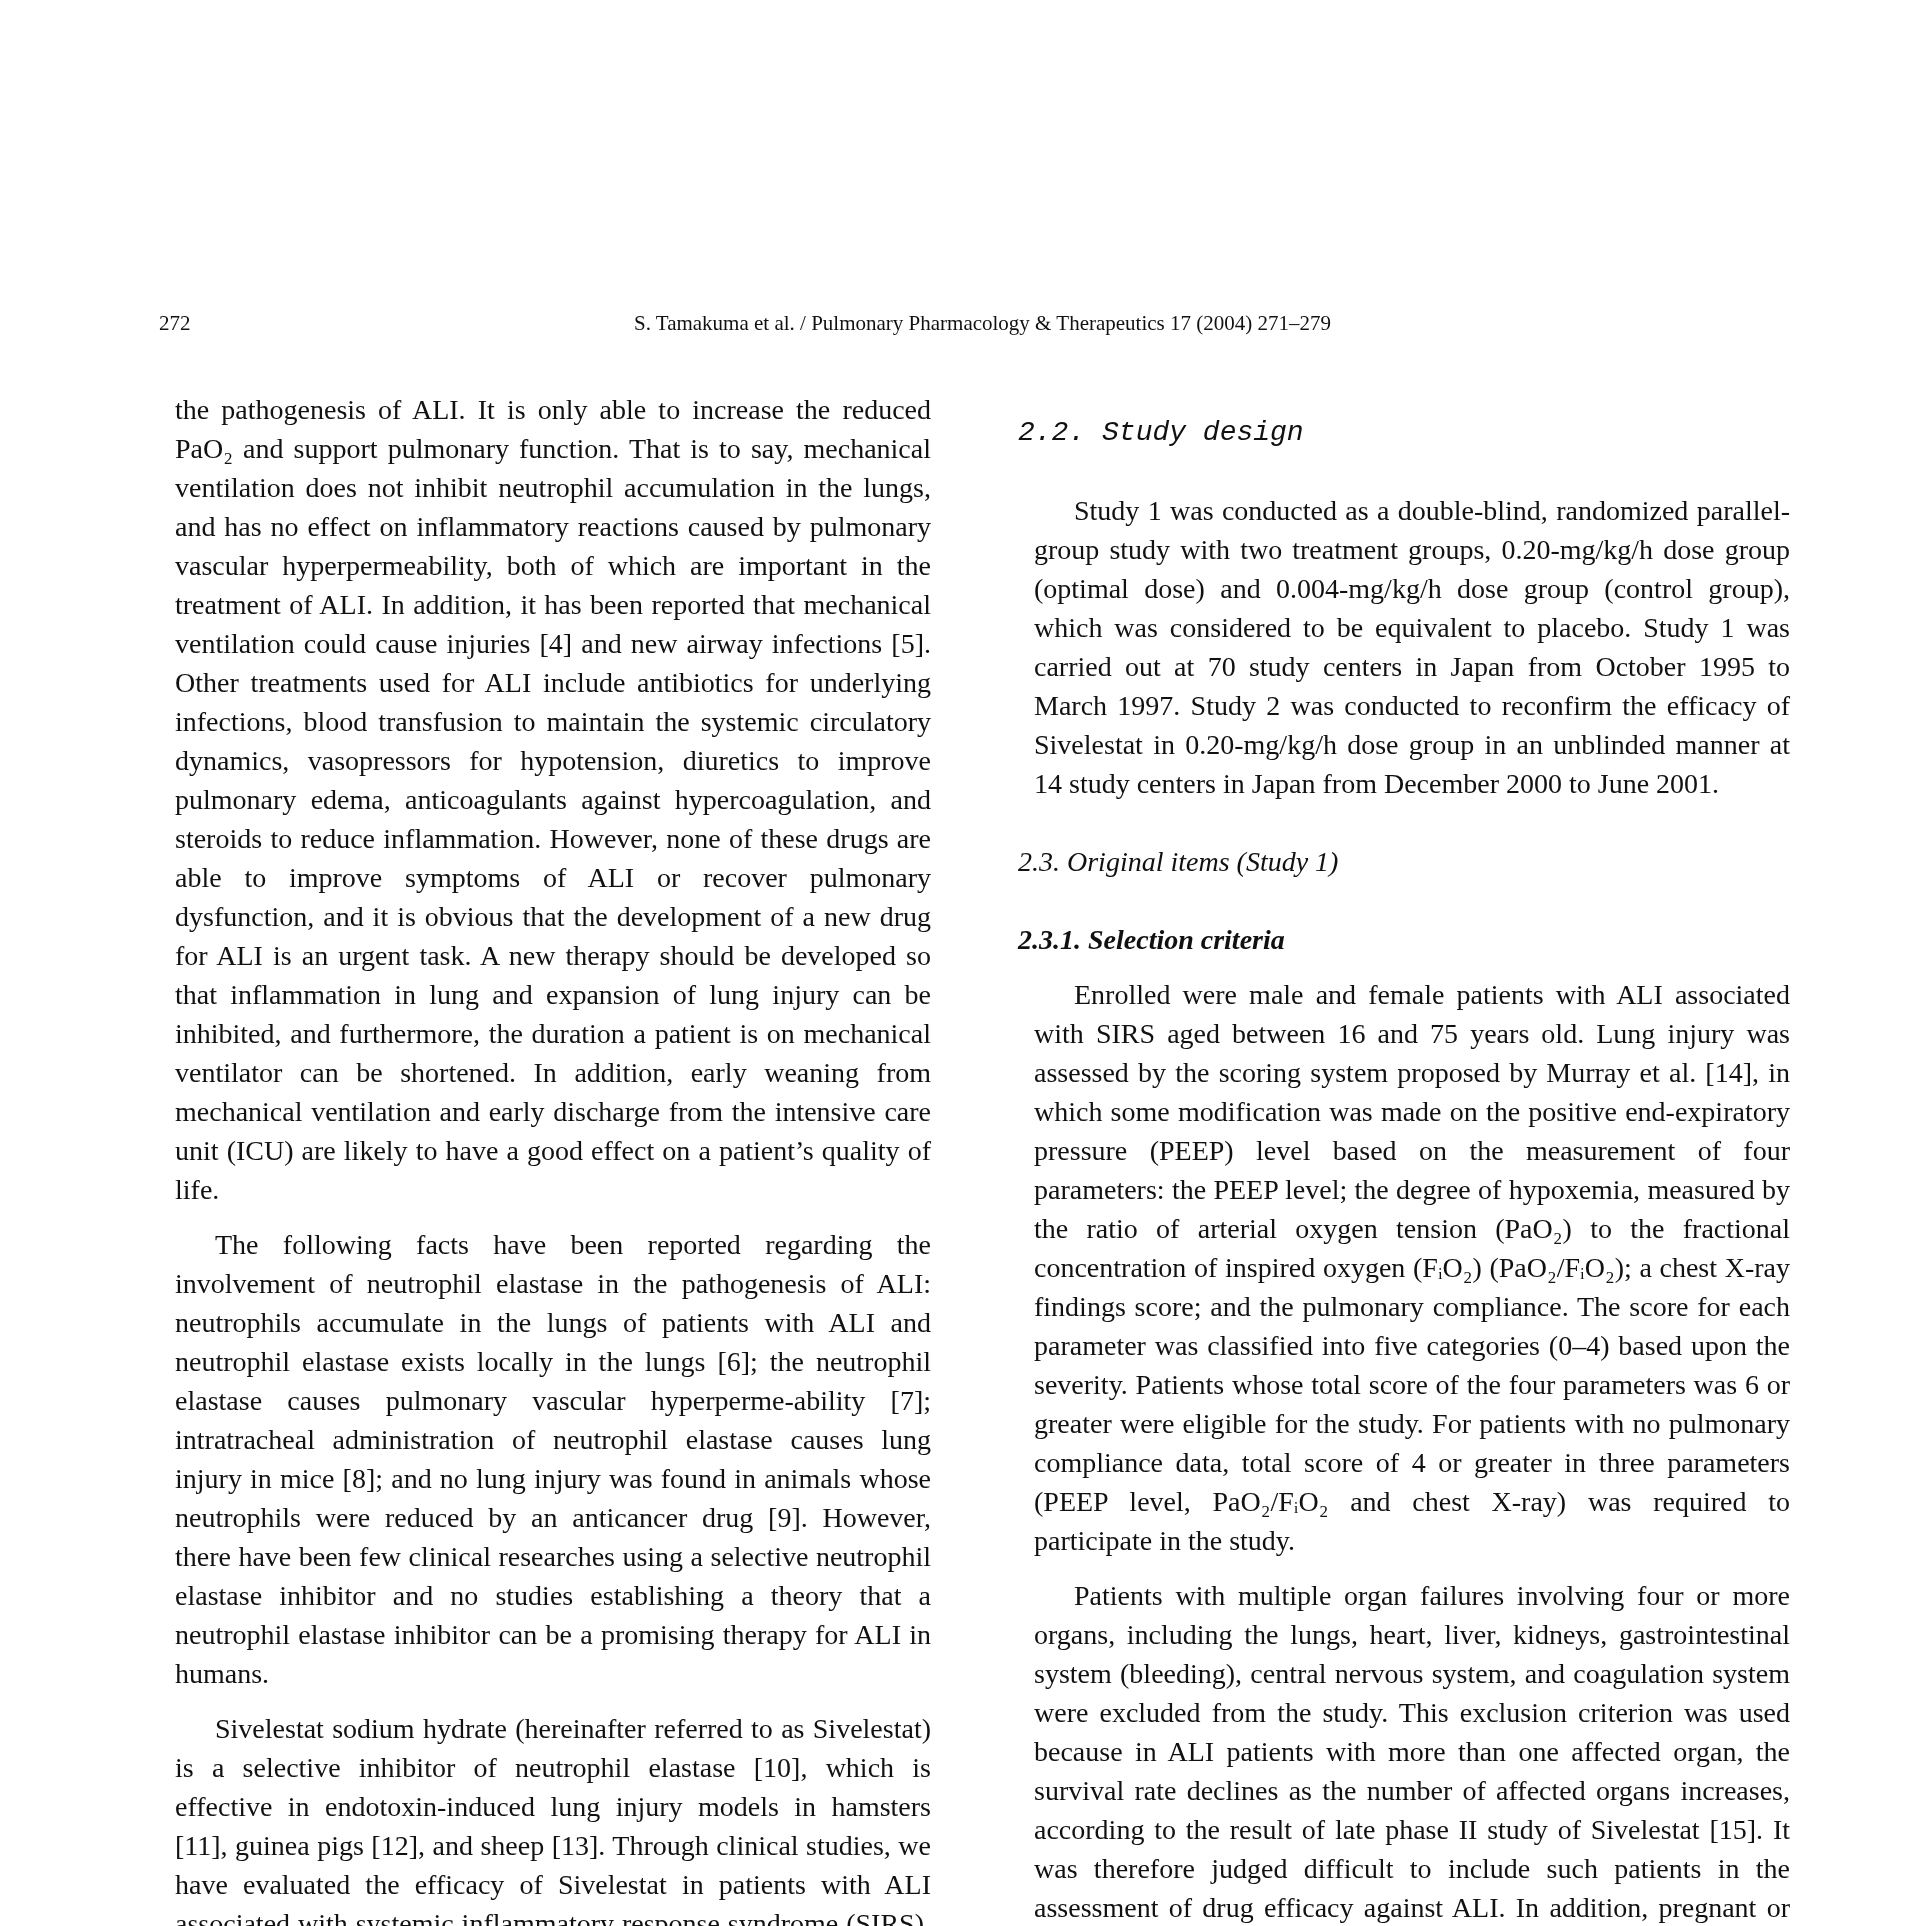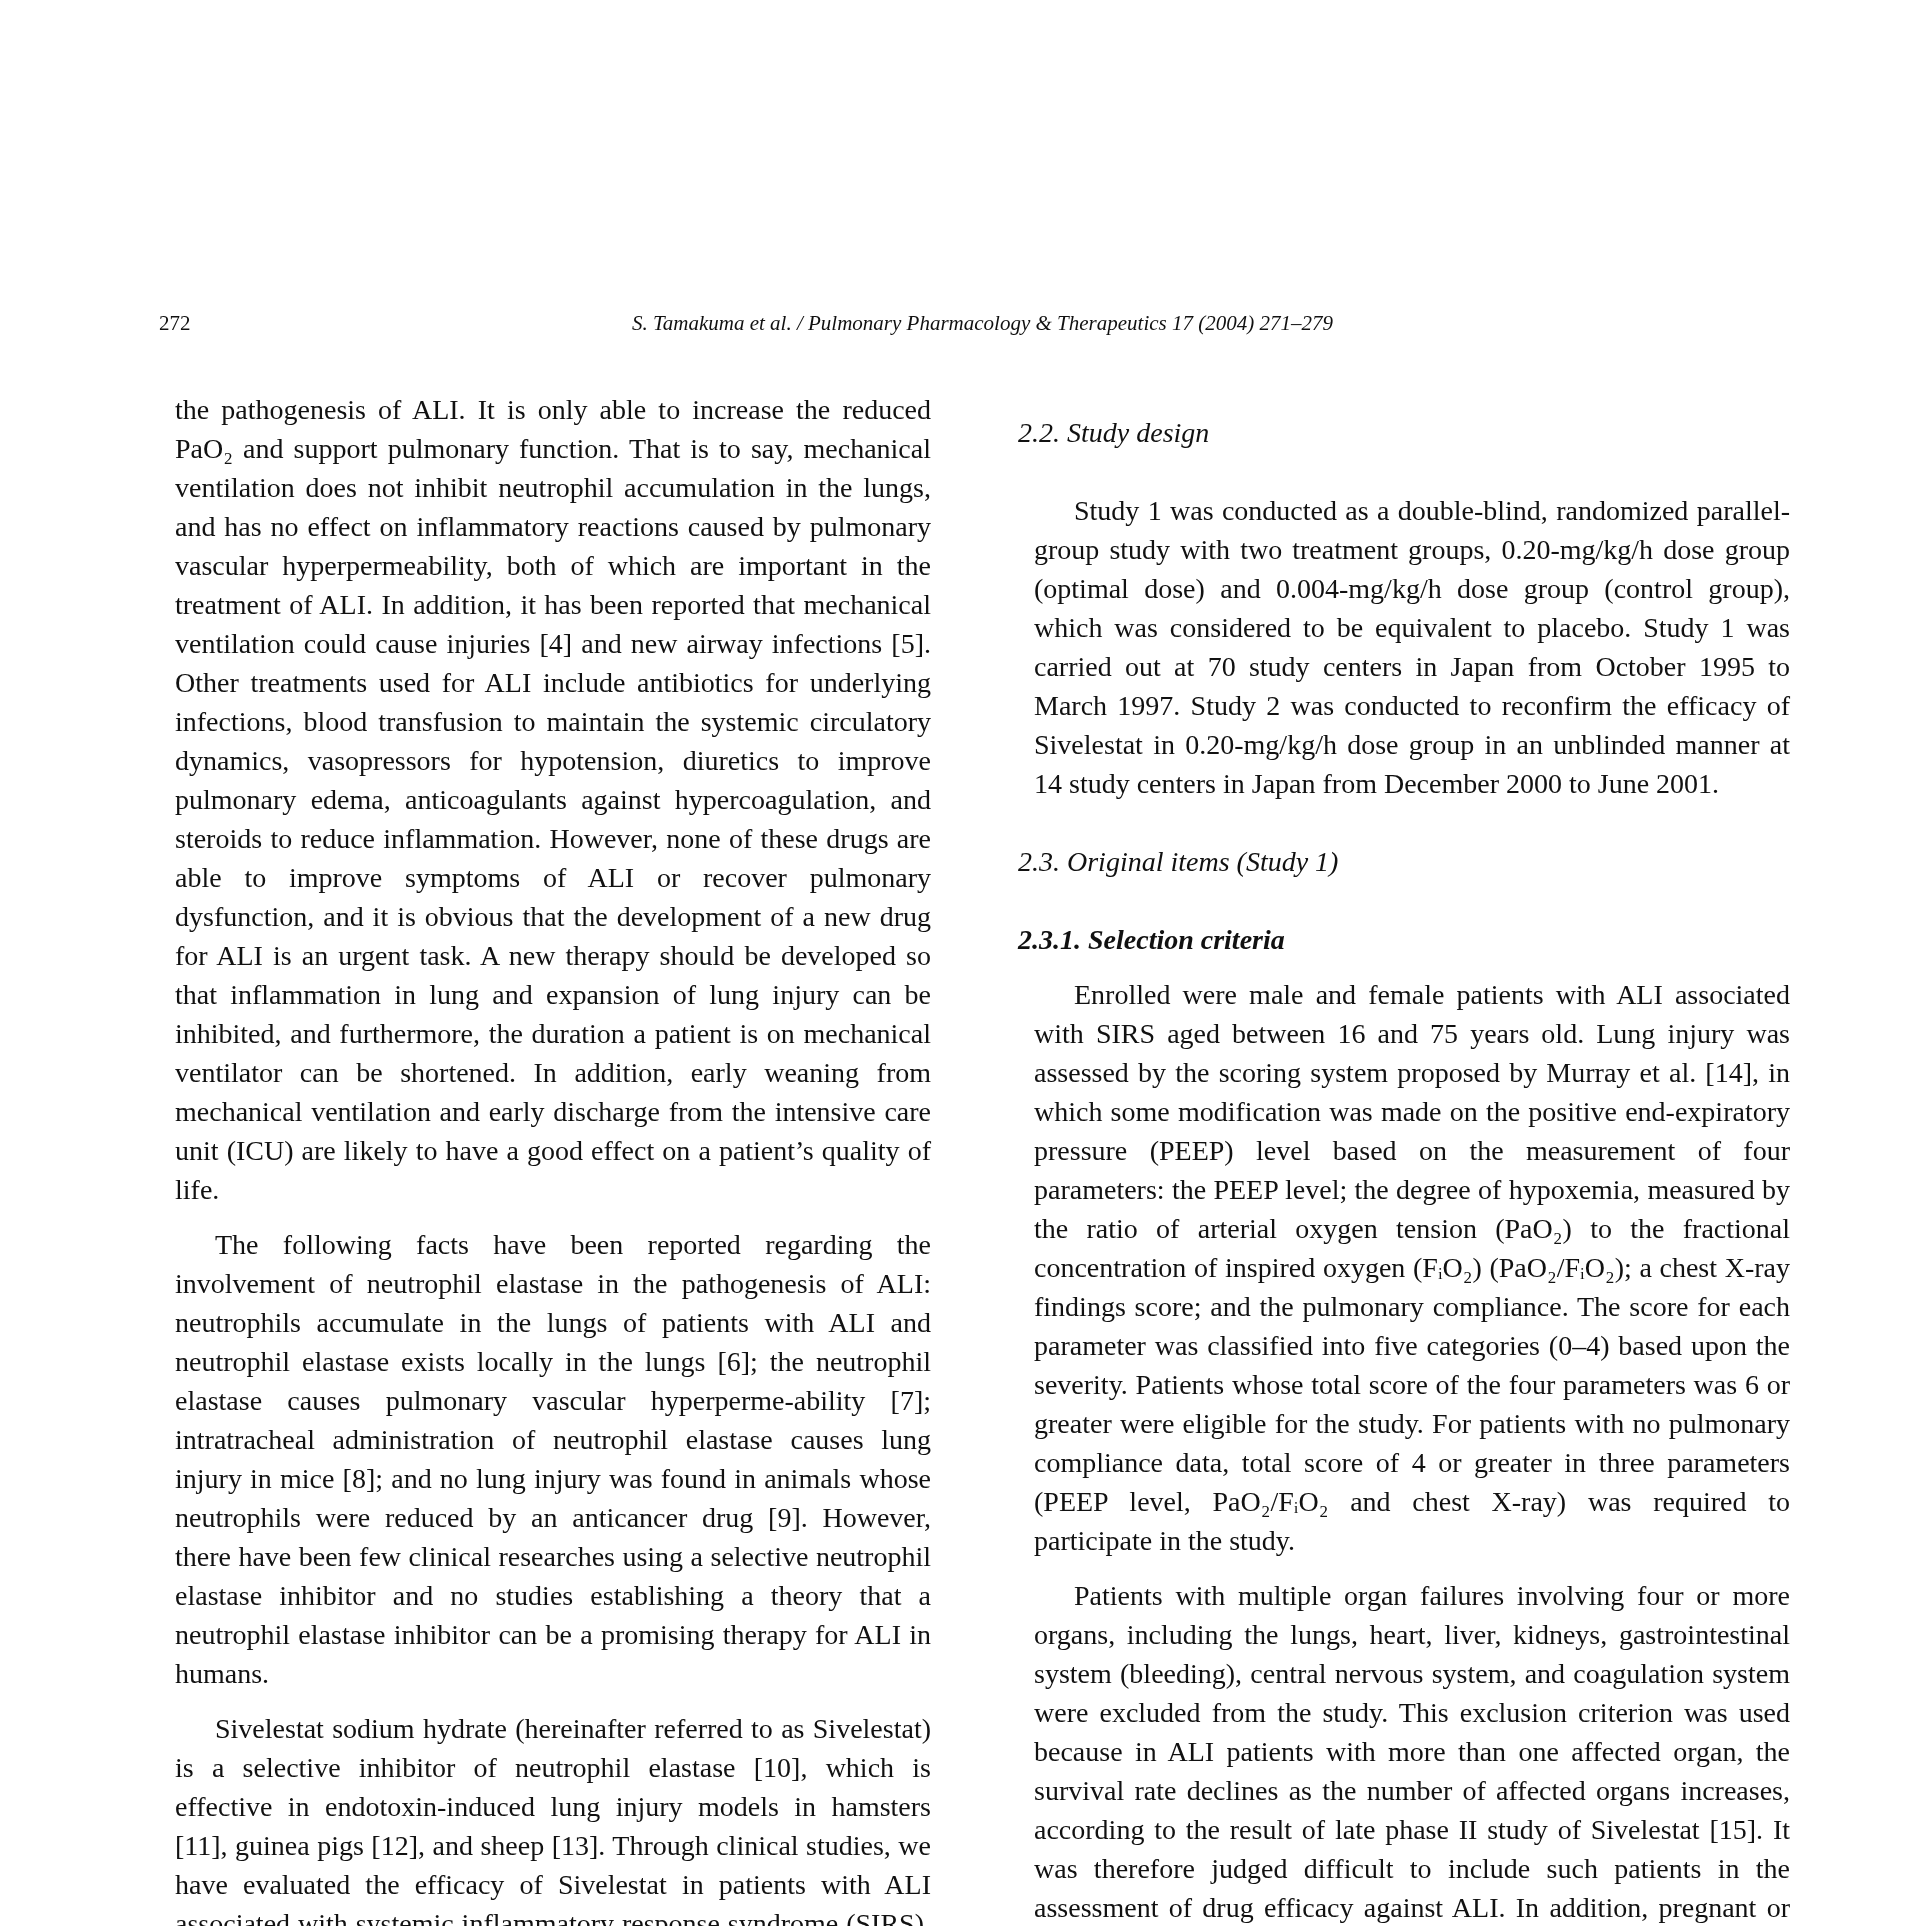--- a/index.html
+++ b/index.html
@@ -6,39 +6,39 @@
   body {
     width: 1965px; height: 2703px; position: relative; overflow: hidden;
     font-family: "Liberation Serif", "DejaVu Serif", serif;
     color: #111111;
   }
   .running-head {
     position: absolute; top: 308px; left: 159px; width: 1647px; height: 31px;
     font-size: 21px; line-height: 31px;
   }
   .running-head .pageno { position: absolute; left: 0; top: 0; }
-  .running-head .citation { position: absolute; left: 0; right: 0; top: 0; text-align: center; font-style: italic; }
+  .running-head .citation { position: absolute; left: 0; right: 0; top: 0; text-align: center; }
   .col {
     position: absolute; top: 374px; width: 788px;
     font-size: 28px; line-height: 39px; text-align: justify;
     hyphens: none;
   }
   .col.left { left: 159px; }
   .col.right { left: 1018px; }
   .col p { margin: 16px; }
   .col p.indent { text-indent: 40px; }
   .col h3 {
     font-size: 28px; font-weight: normal; margin: 39px 0 39px 0; line-height: 39px;
   }
   .col h4 {
     font-size: 28px; font-weight: bold; margin: 39px 0 0 0; line-height: 39px;
   }
   .col h3 .num, .col h4 .num { font-style: italic; }
   .col h3 .title, .col h4 .title { font-style: italic; }
-  .col h3.first { margin-top: 39px; }
+  .col h3.first { margin-top: 39px; font-family: Liberation Mono, monospace; }
 </style>
 </head>
 <body>
 
 <div class="running-head">
   <span class="pageno">272</span>
   <span class="citation">S. Tamakuma et al. / Pulmonary Pharmacology &amp; Therapeutics 17 (2004) 271–279</span>
 </div>
 
 <div class="col left">

